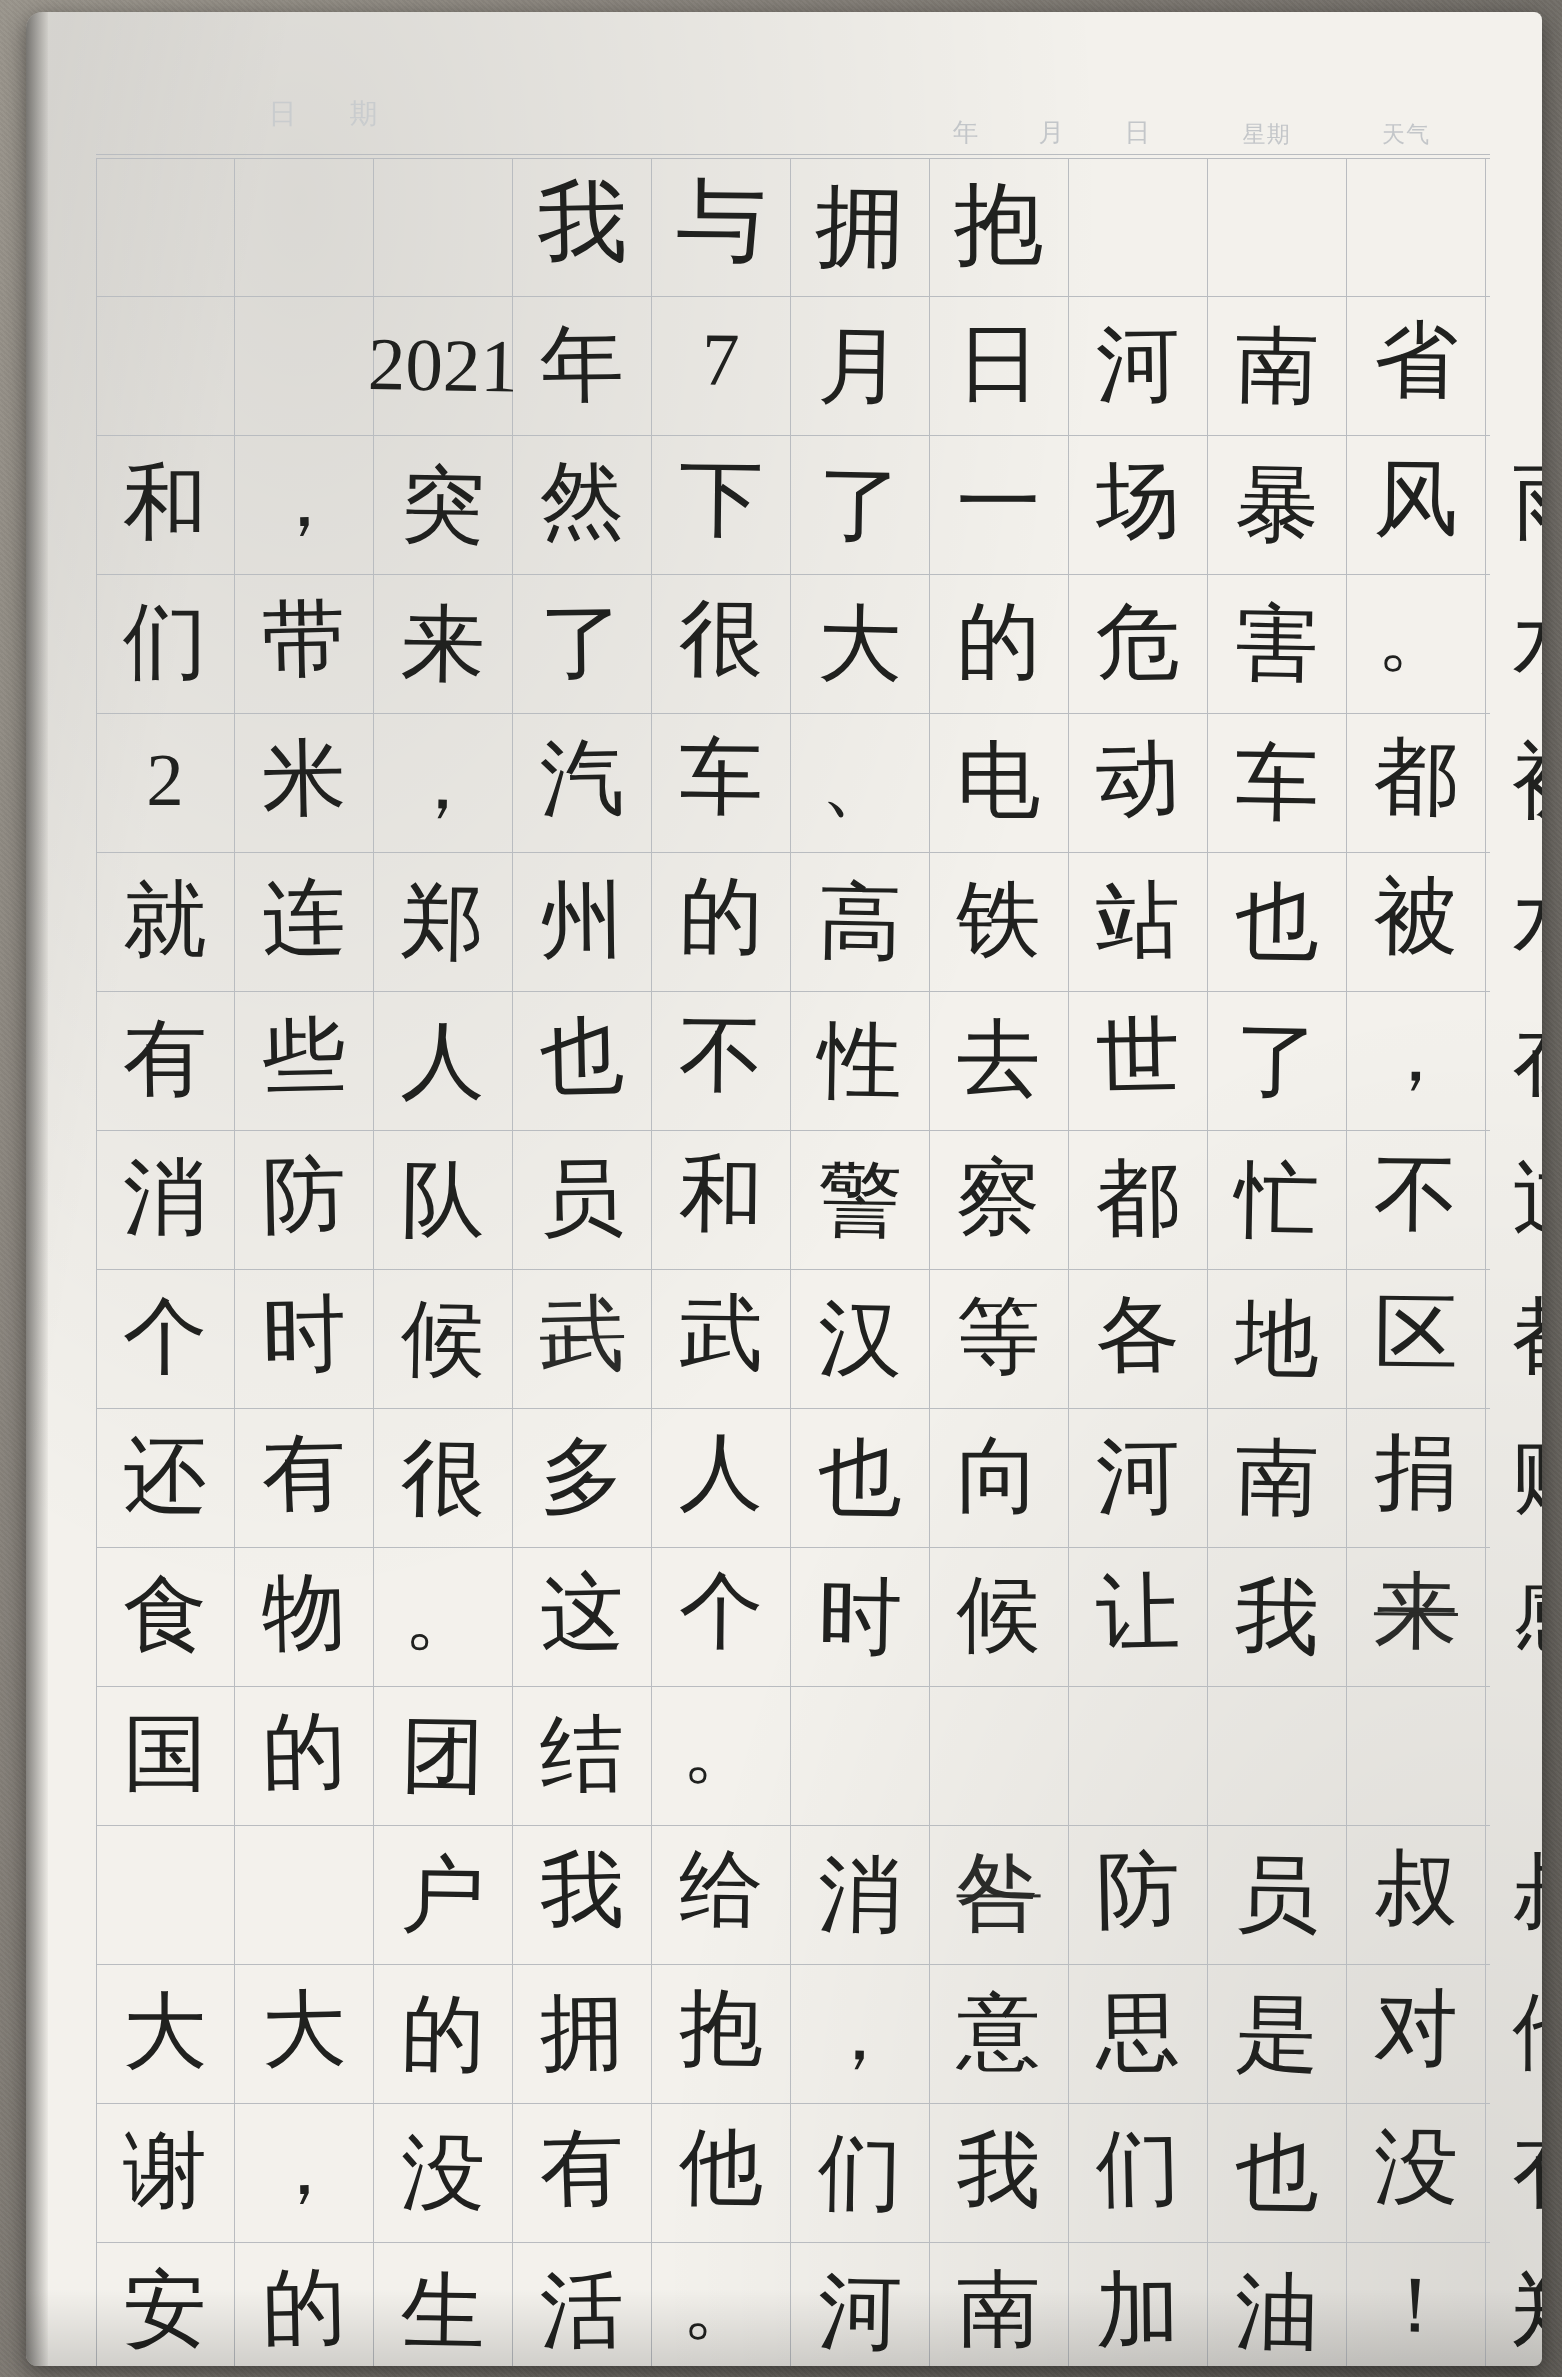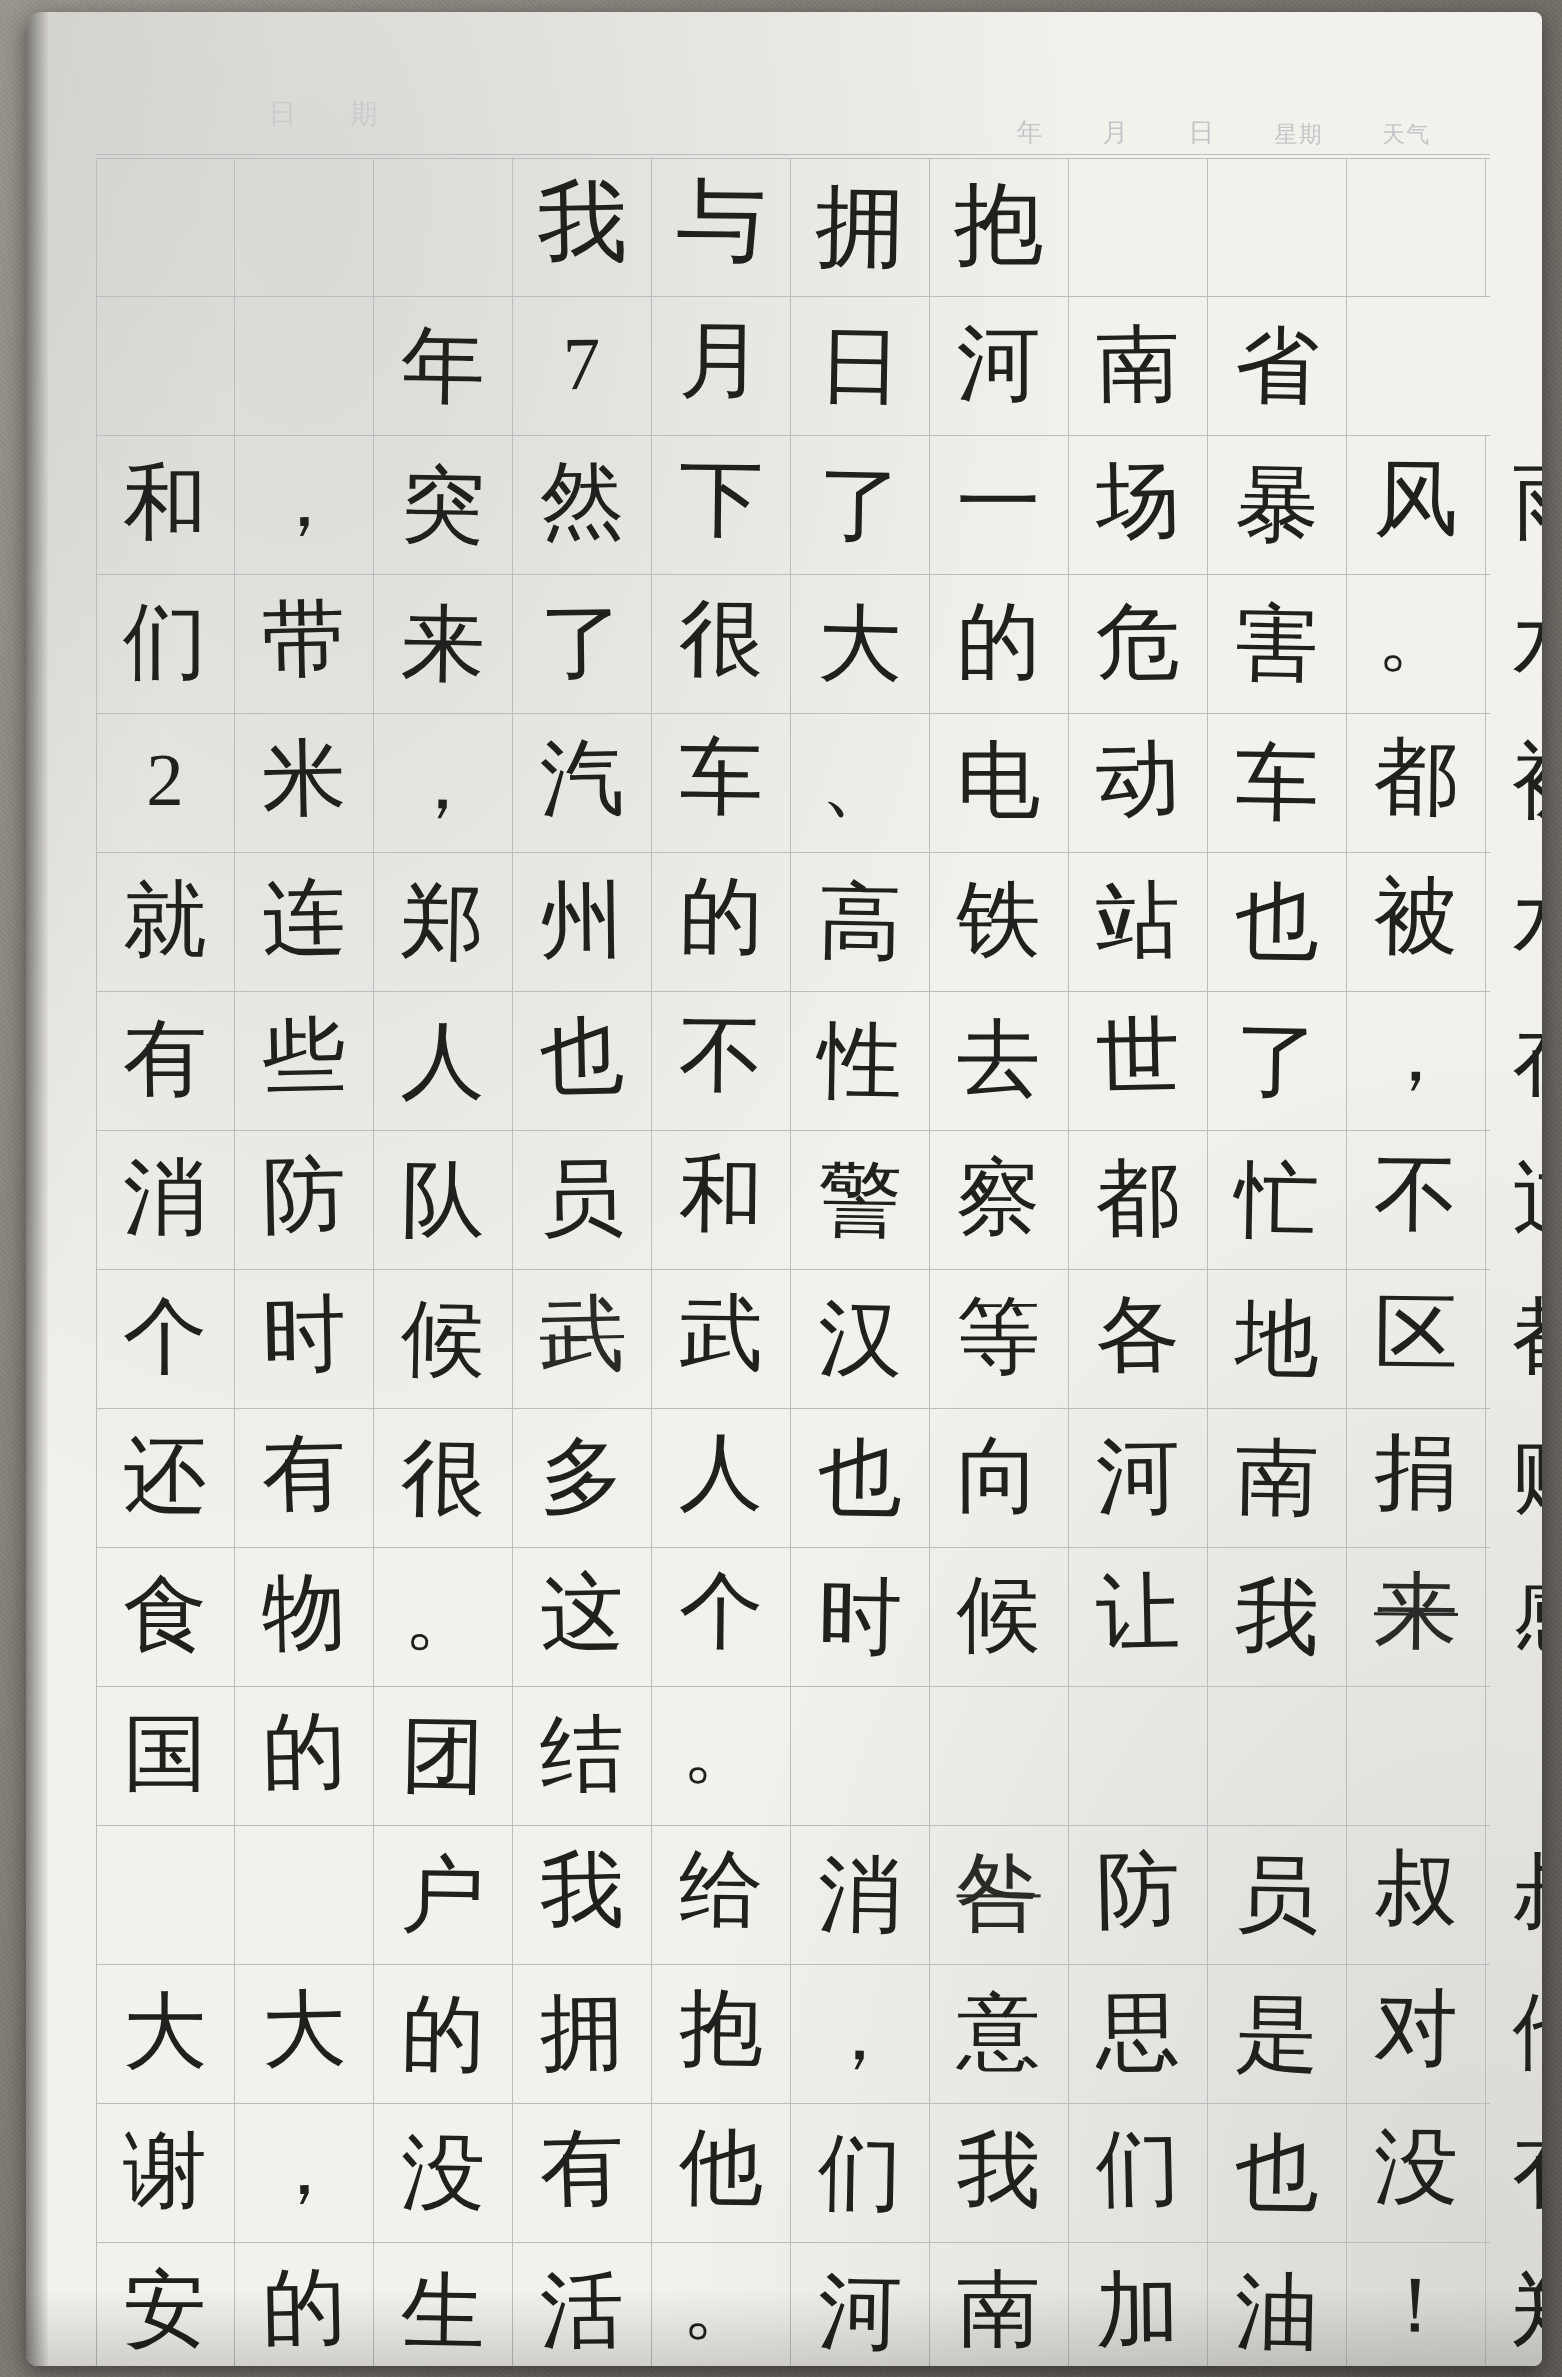--- a/index.html
+++ b/index.html
@@ -72,21 +72,21 @@
     align-items: flex-end;
     color: #9aa0a8;
     font-size: 25.6px;
     letter-spacing: 1.3px;
   }
   #header .faint {
     color: #c3c6c9;
   }
   #header .spacer { flex: 1; }
   #header .hdr-item { margin-right: 59px; white-space: nowrap; }
-  #header .hdr-item.small { font-size: 23px; }
+  #header .hdr-item.small { font-size: 23px; margin-left: 32px; }
   #headrule {
     position: absolute;
     left: 70px;
     top: 142px;
     width: 1394px;
     height: 1.9px;
     background: #b9bcc0;
   }
   
   #grid {
@@ -202,20 +202,23 @@
             <span class="ch">抱</span>
           </div>
           <div class="cell"></div>
           <div class="cell"></div>
           <div class="cell"></div>
         </div>
         <div class="row">
           <div class="cell"></div>
           <div class="cell"></div>
           <div class="cell">
+            <span class="ch num">2021</span>
+          </div>
+          <div class="cell">
             <span class="ch">年</span>
           </div>
           <div class="cell">
             <span class="ch num">7</span>
           </div>
           <div class="cell">
             <span class="ch">月</span>
           </div>
           <div class="cell">
             <span class="ch">日</span>

